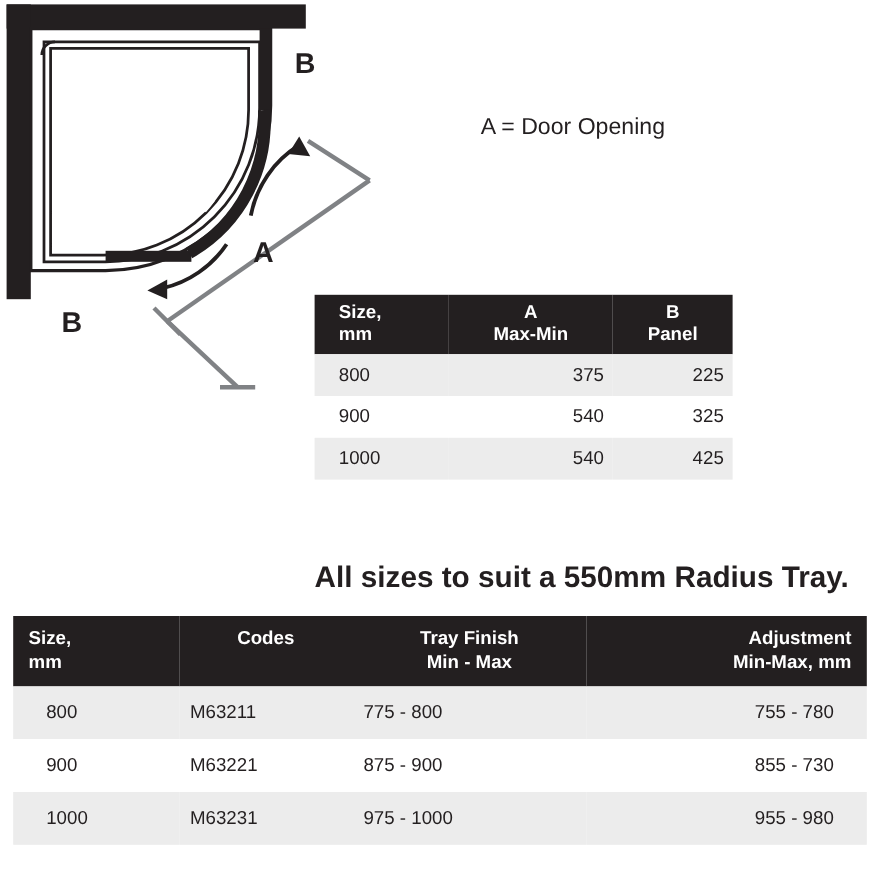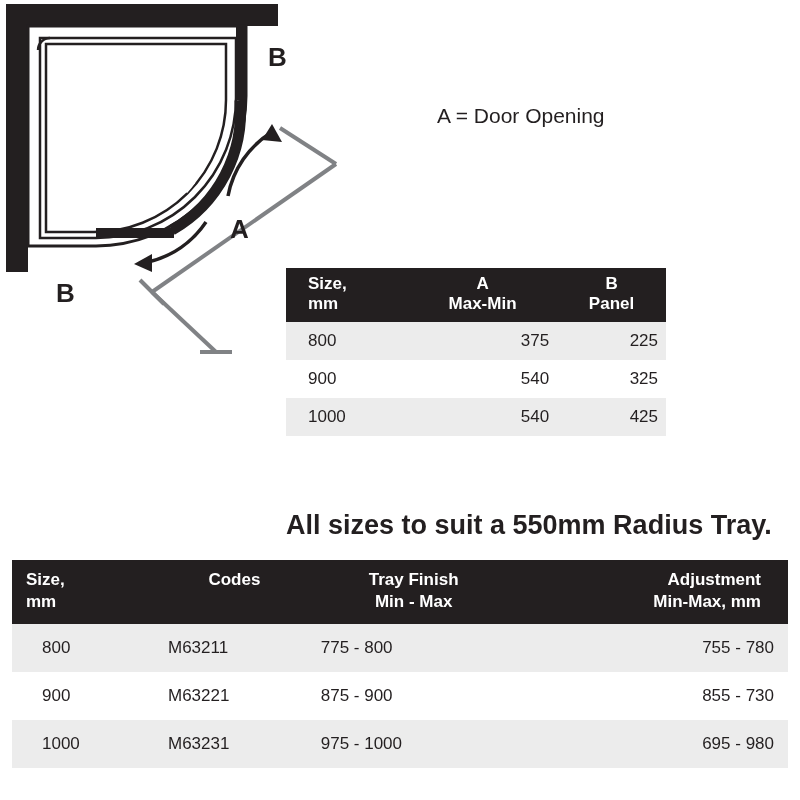--- a/index.html
+++ b/index.html
@@ -94,28 +94,28 @@
     background: #231f20;
     color: #ffffff;
     font-weight: bold;
     padding: 9px 10px 11px 10px;
     text-align: center;
     vertical-align: top;
     line-height: 22px;
     font-size: 17px;
   }
   #table-lower thead th.col-size { text-align: left; padding-left: 14px; }
-  #table-lower thead th.col-adj  { text-align: right; padding-right: 27px; }
+  #table-lower thead th.col-adj  { text-align: right; padding-right: 14px; }
   #table-lower tbody td {
     padding: 14px 10px;
     text-align: left;
     font-size: 17px;
   }
   #table-lower tbody td.col-size { text-align: left; padding-left: 30px; }
-  #table-lower tbody td.col-adj  { text-align: right; padding-right: 14px; }
+  #table-lower tbody td.col-adj  { text-align: right; padding-right: 30px; }
   #table-lower tbody tr.alt td { background: #ececec; }
   #table-lower tbody tr td { background: #ffffff; }
   #table-lower tbody tr.alt td { background: #ececec; }
 </style>
 </head>
 <body>
 
 <div id="diagram">
   <svg width="420" height="360" viewBox="0 0 420 360" xmlns="http://www.w3.org/2000/svg">
 
@@ -255,16 +255,16 @@
     <tr>
       <td class="col-size">900</td>
       <td>M63221</td>
       <td>875 - 900</td>
       <td class="col-adj">855 - 730</td>
     </tr>
     <tr class="alt">
       <td class="col-size">1000</td>
       <td>M63231</td>
       <td>975 - 1000</td>
-      <td class="col-adj">695 - 980</td>
+      <td class="col-adj">955 - 980</td>
     </tr>
   </tbody>
 </table>
 
 </body></html>

